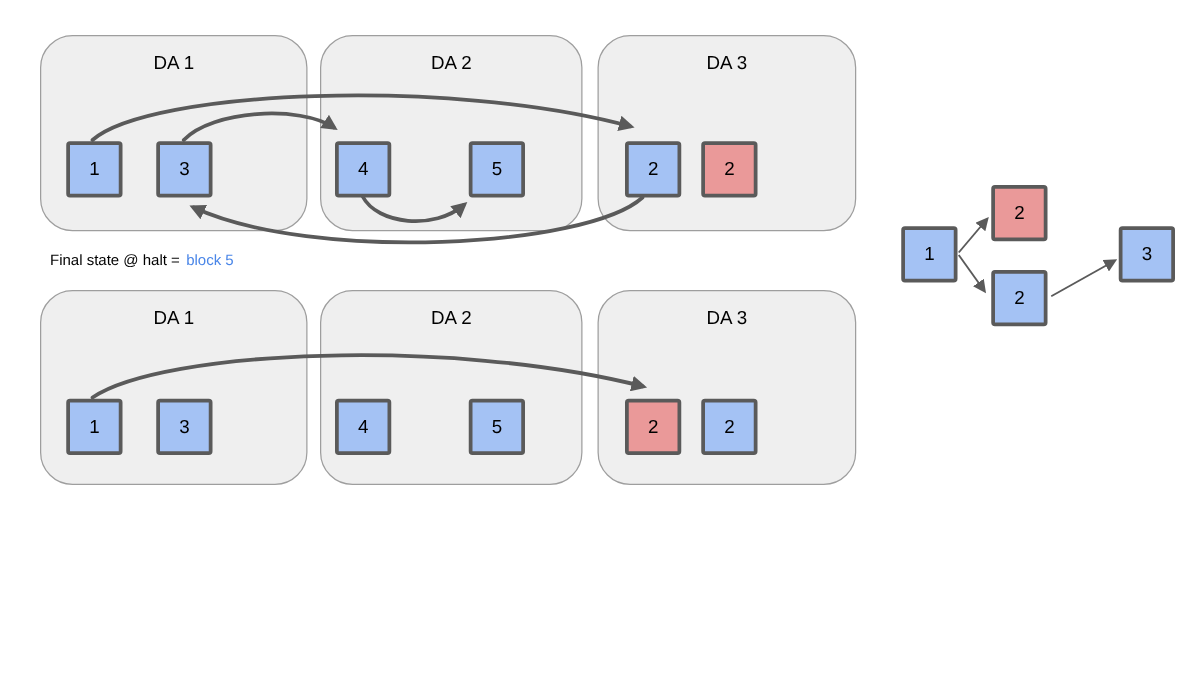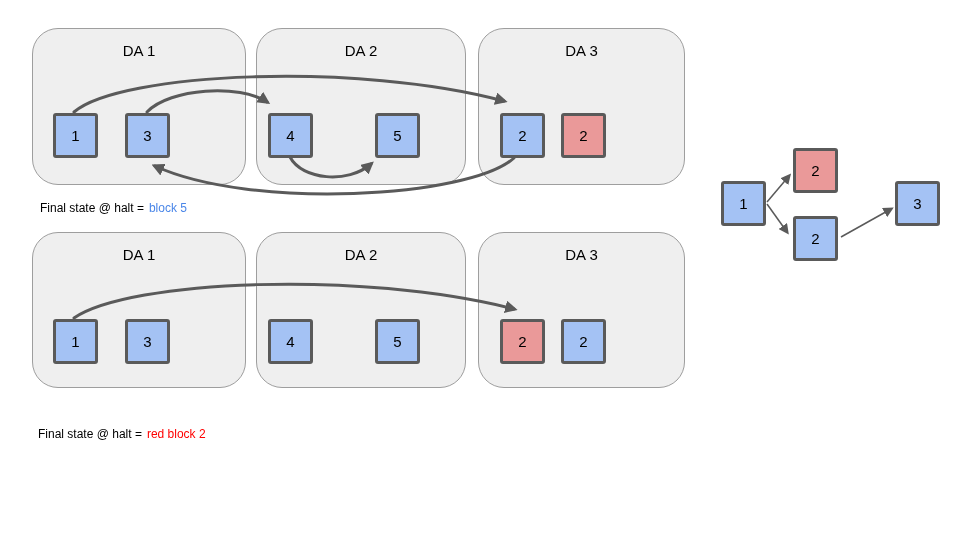--- a/index.html
+++ b/index.html
@@ -63,23 +63,20 @@
     <div class="da-label">DA 2</div>
     <div class="block" style="left:11px;top:86px">4</div>
     <div class="block" style="left:118px;top:86px">5</div>
   </div>
   <div class="da-container" style="left:478px;top:232px;width:207px;height:156px">
     <div class="da-label">DA 3</div>
     <div class="block red" style="left:21px;top:86px">2</div>
     <div class="block" style="left:82px;top:86px">2</div>
   </div>
 
-  <div class="caption" style="left:38px;top:427px">
-    <span>Final state @ halt =</span><span class="hl hl-red">red block 2</span>
-  </div>
 
   <div class="block" style="left:721px;top:181px">1</div>
   <div class="block red" style="left:793px;top:148px">2</div>
   <div class="block" style="left:793px;top:216px">2</div>
   <div class="block" style="left:895px;top:181px">3</div>
 
   <svg class="arrow-layer" width="960" height="540" viewBox="0 0 960 540">
     <defs>
       <marker id="ah" viewBox="0 0 10 10" refX="7" refY="5" markerWidth="4.2" markerHeight="4.2" orient="auto-start-reverse" markerUnits="strokeWidth">
         <path d="M0 0 L10 5 L0 10 z" fill="#5a5a5a"></path>

